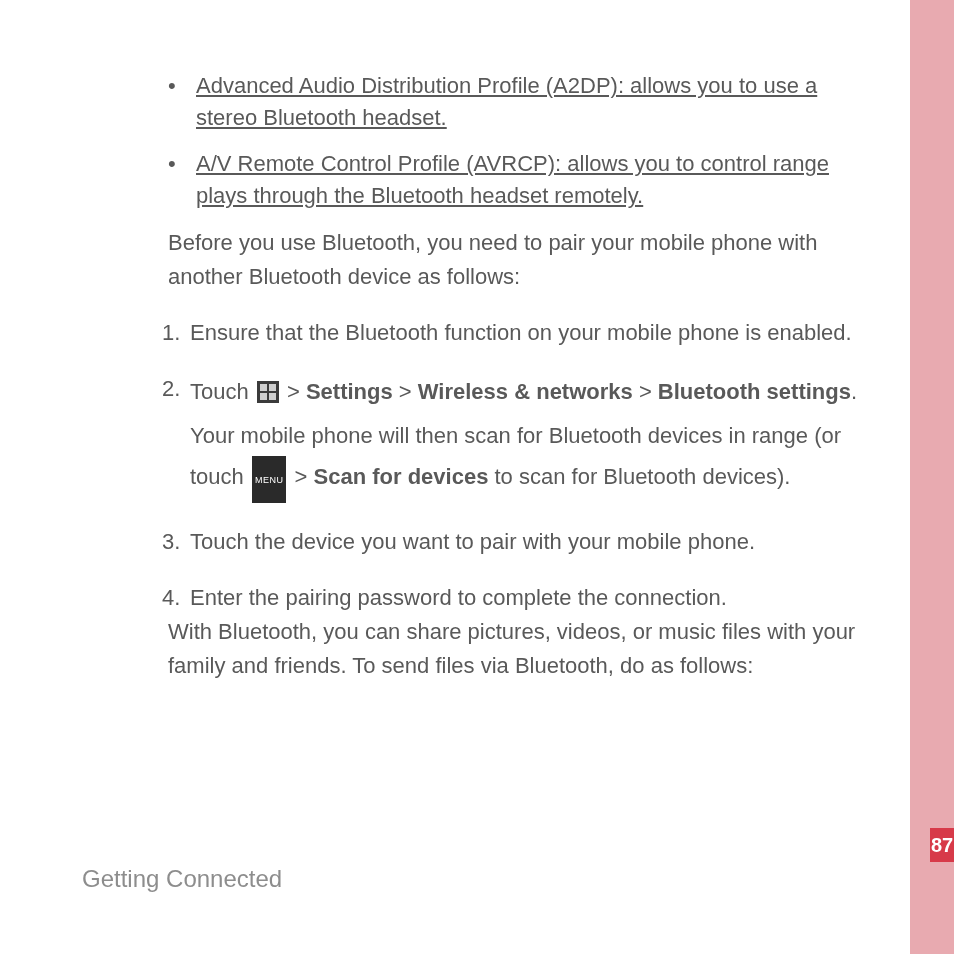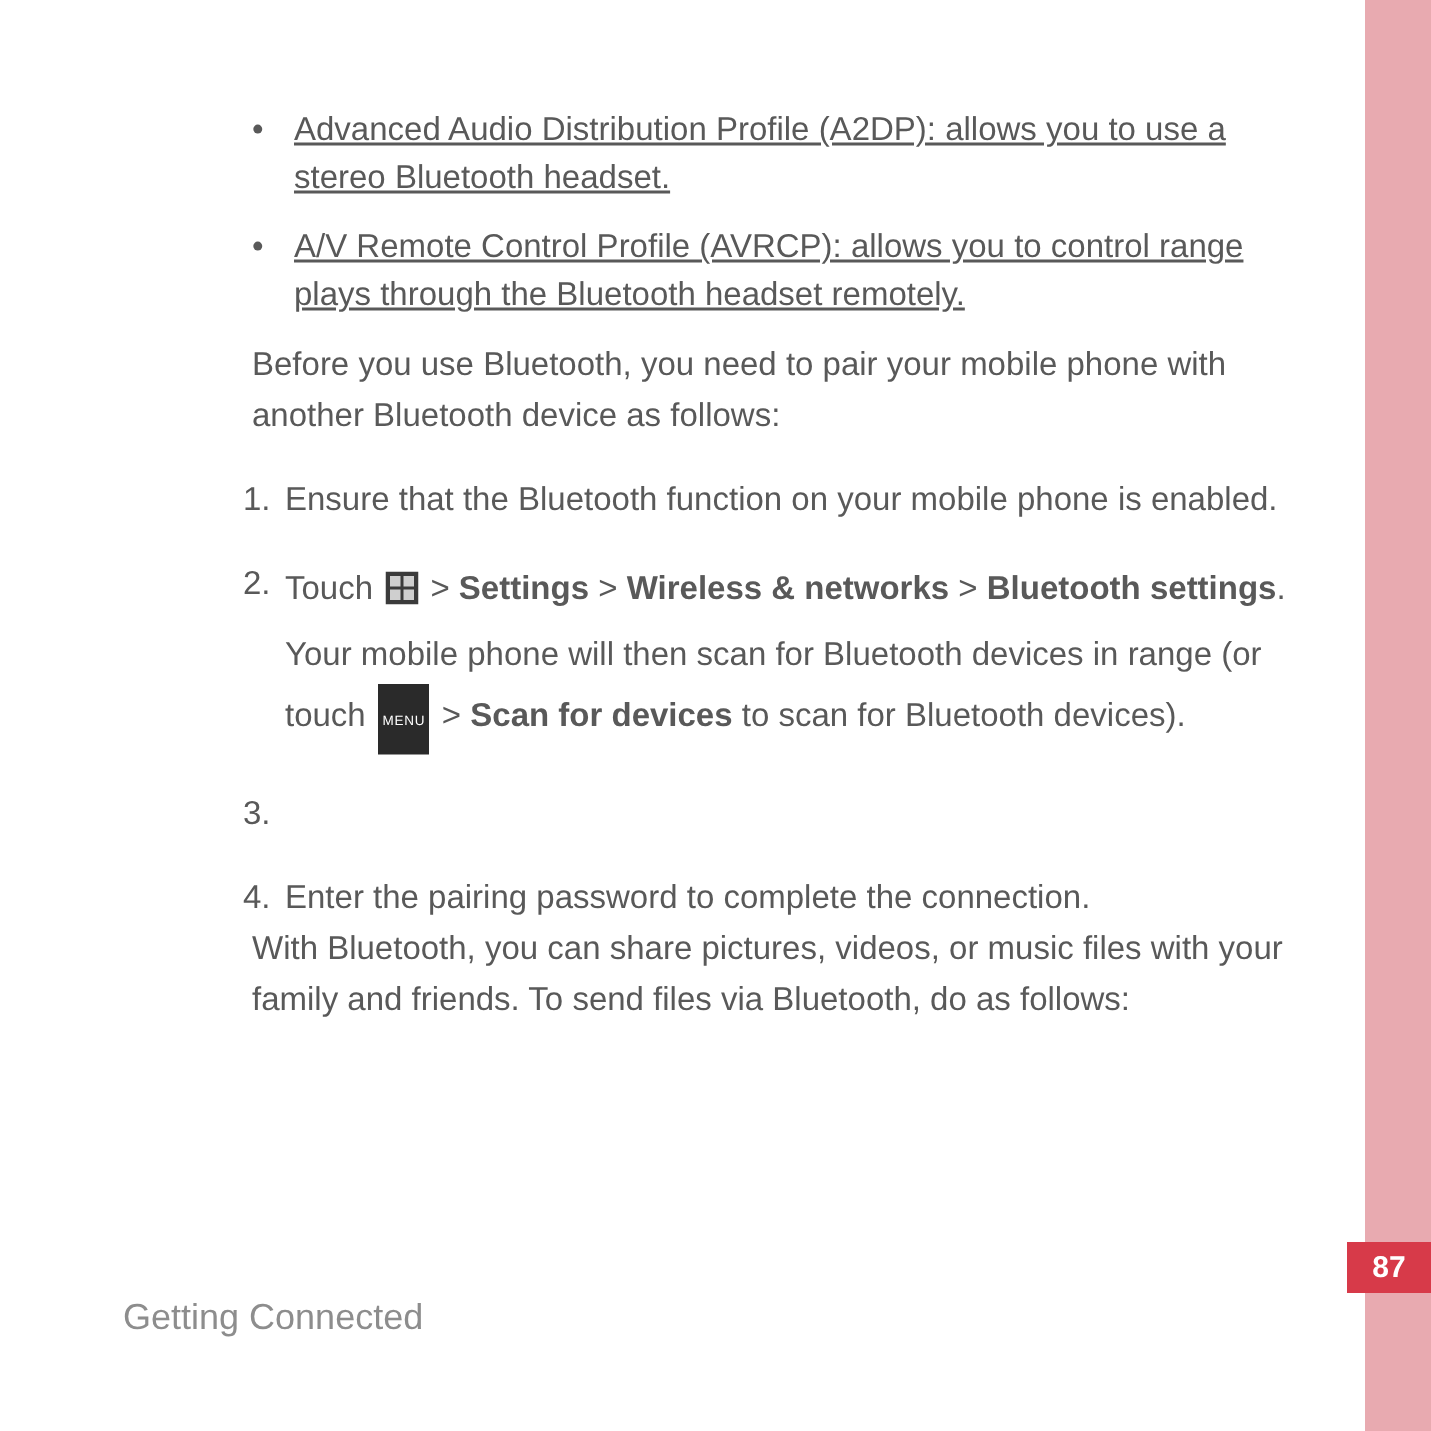--- a/index.html
+++ b/index.html
@@ -17,21 +17,21 @@
     position: absolute;
     right: 0;
     top: 0;
     width: 44px;
     height: 954px;
     background: #e8aab0;
   }
   .page-number-tab {
     position: absolute;
     right: 0;
-    width: 56px;
+    width: 24px;
     top: 828px;
     height: 34px;
     background: #d73a49;
     color: #ffffff;
     font-weight: bold;
     font-size: 20px;
     display: flex;
     align-items: center;
     justify-content: center;
   }
@@ -147,20 +147,21 @@
             <rect x="3" y="3" width="7" height="7" fill="#cfcfcf"></rect>
             <rect x="12" y="3" width="7" height="7" fill="#cfcfcf"></rect>
             <rect x="3" y="12" width="7" height="7" fill="#cfcfcf"></rect>
             <rect x="12" y="12" width="7" height="7" fill="#cfcfcf"></rect>
           </svg></span><span> &gt; </span><span class="bold">Settings</span><span> &gt; </span><span class="bold">Wireless &amp; networks</span><span> &gt; </span><span class="bold">Bluetooth settings</span><span>. Your mobile phone will then scan for Bluetooth devices in range (or touch </span><span class="icon-menu">MENU</span><span> &gt; </span><span class="bold">Scan for devices</span><span> to scan for Bluetooth devices).</span>
     </div>
   </div>
 
   <div class="num-row">
     <div class="num-label">3.</div>
+    <div class="num-text">Touch the device you want to pair with your mobile phone.</div>
   </div>
 
   <div class="num-row">
     <div class="num-label">4.</div>
     <div class="num-text">Enter the pairing password to complete the connection.</div>
   </div>
 
 
   <div class="para" style="margin-top:0;">With Bluetooth, you can share pictures, videos, or music files with your family and friends. To send files via Bluetooth, do as follows:</div>
 

